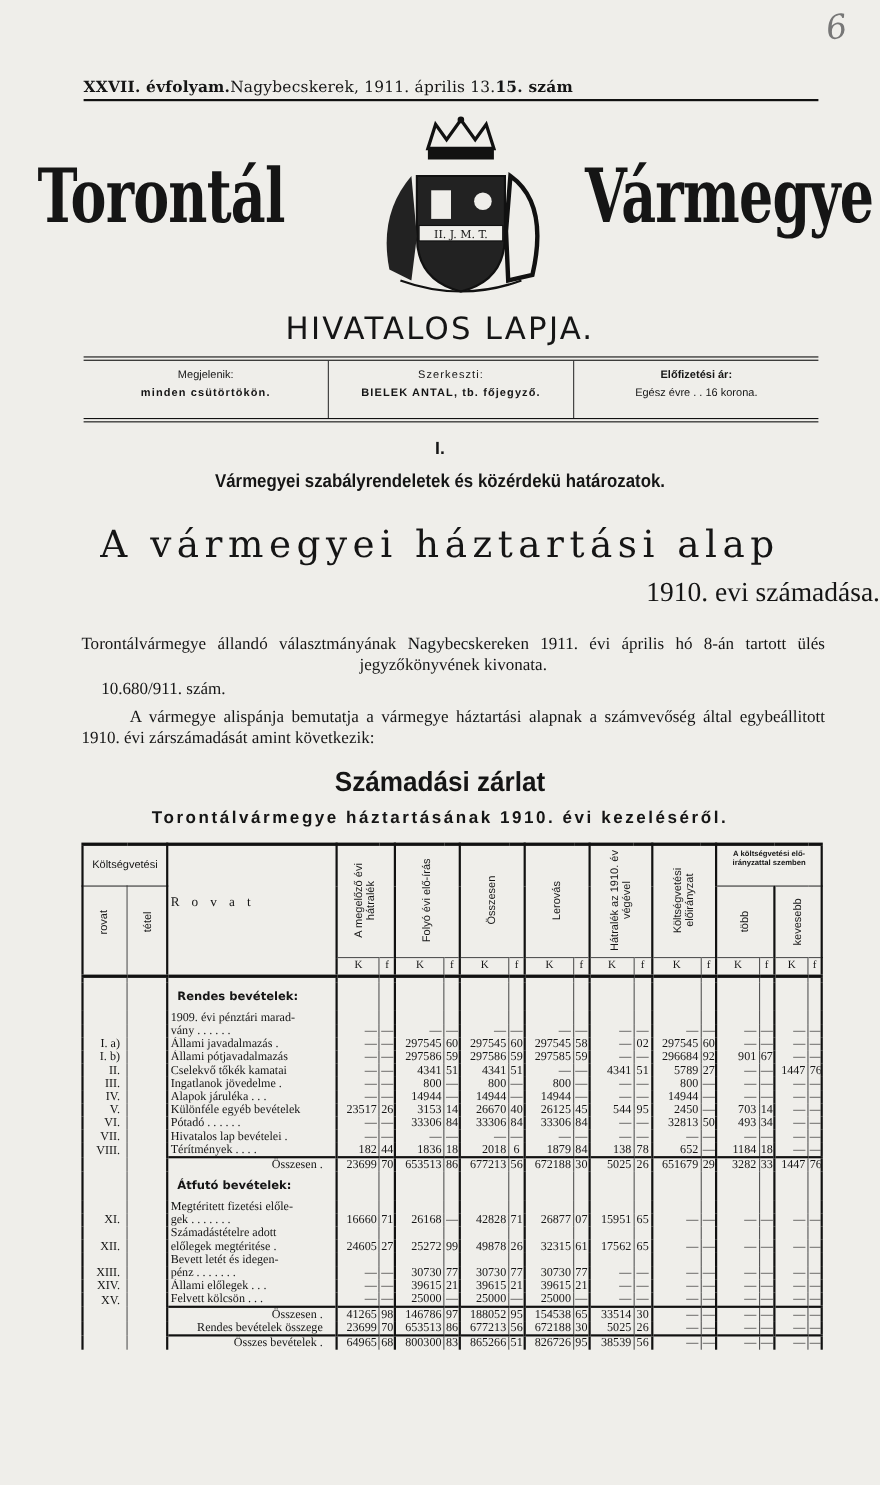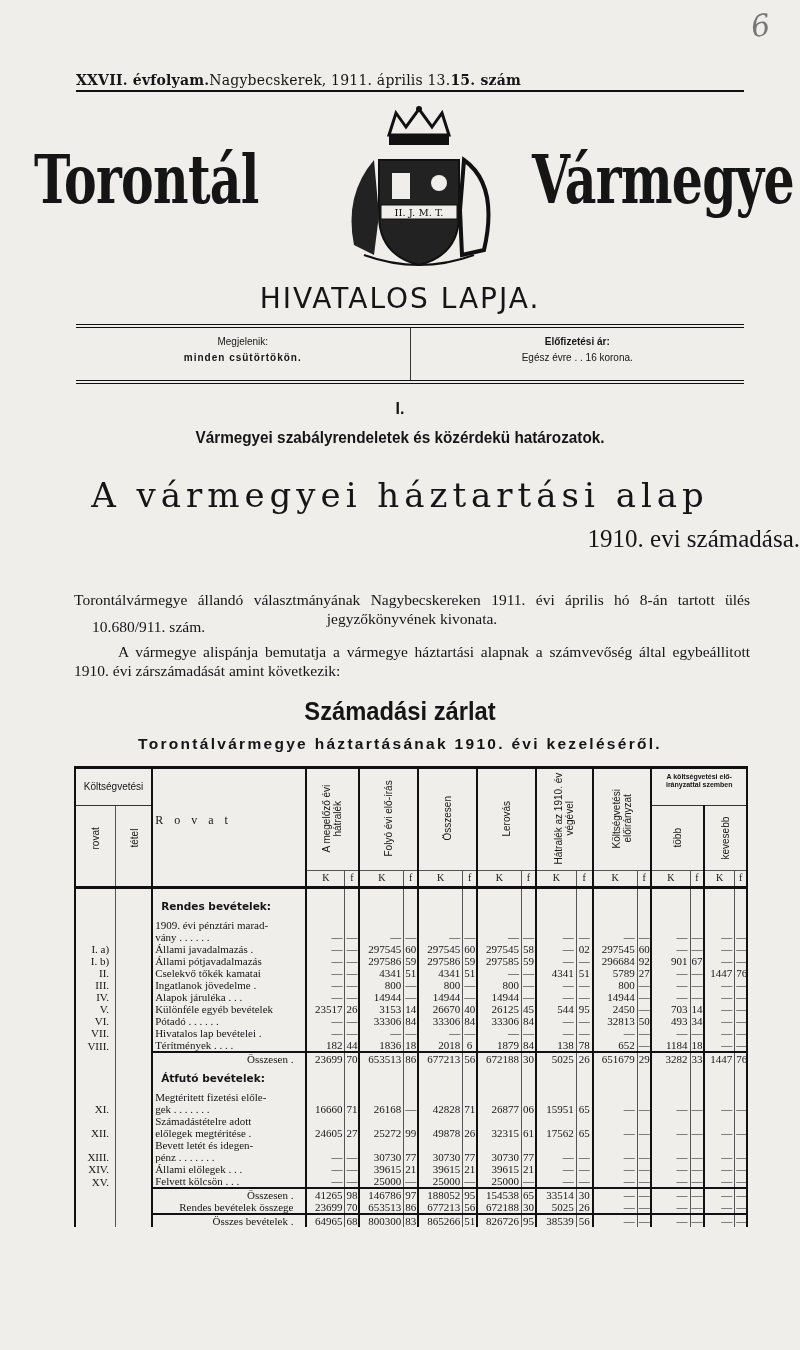--- a/index.html
+++ b/index.html
@@ -63,21 +63,21 @@
     font-family: "DejaVu Serif", serif; font-size: 34px; letter-spacing: 5px;
   }
   .big-sub {
     position: absolute; top: 525px; width: 800px; text-align: right;
     font-family: "Liberation Serif", serif; font-size: 25px;
   }
   .para {
     position: absolute; left: 74px; width: 676px;
     font-family: "Liberation Serif", serif; font-size: 15.5px; line-height: 19px;
   }
-  .p1 { top: 590px; text-align: justify; text-align-last: center; }
+  .p1 { top: 576px; text-align: justify; text-align-last: center; }
   .p2 { top: 617px; left: 92px; }
   .p3 { top: 642px; text-indent: 44px; text-align: justify; }
   .zarlat {
     position: absolute; top: 697px; width: 800px; text-align: center;
     font-family: "Liberation Sans", sans-serif; font-weight: bold; font-size: 25px;
     transform: scaleX(0.95);
   }
   .zarlat-sub {
     position: absolute; top: 735px; width: 800px; text-align: center;
     font-family: "Liberation Sans", sans-serif; font-weight: bold; font-size: 15.5px;
@@ -147,20 +147,24 @@
   </svg>
   <div class="mast-right">Vármegye</div>
 </div>
 
 <div class="subtitle-main">HIVATALOS LAPJA.</div>
 
 <div class="infobar">
   <div class="cell">
     <div>Megjelenik:</div>
     <div class="b">minden csütörtökön.</div>
+  </div>
+  <div class="cell">
+    <div style="letter-spacing:1px">Szerkeszti:</div>
+    <div class="b">BIELEK ANTAL, tb. főjegyző.</div>
   </div>
   <div class="cell">
     <div style="font-weight:bold">Előfizetési ár:</div>
     <div>Egész évre . . 16 korona.</div>
   </div>
 </div>
 
 <div class="section-roman">I.</div>
 <div class="section-title">Vármegyei szabályrendeletek és közérdekü határozatok.</div>
 
@@ -577,21 +581,21 @@
         <td class="roman" style="border-left:none">XI.</td>
         <td></td>
         <td class="lbl thick">gek . . . . . . .</td>
         <td class="num thick">16660</td>
         <td class="fil">71</td>
         <td class="num thick">26168</td>
         <td class="fil">—</td>
         <td class="num thick">42828</td>
         <td class="fil">71</td>
         <td class="num thick">26877</td>
-        <td class="fil">06</td>
+        <td class="fil">07</td>
         <td class="num thick">15951</td>
         <td class="fil">65</td>
         <td class="num thick">—</td>
         <td class="fil">—</td>
         <td class="num thick">—</td>
         <td class="fil">—</td>
         <td class="num thick">—</td>
         <td class="fil">—</td>
       </tr>
       <tr>

